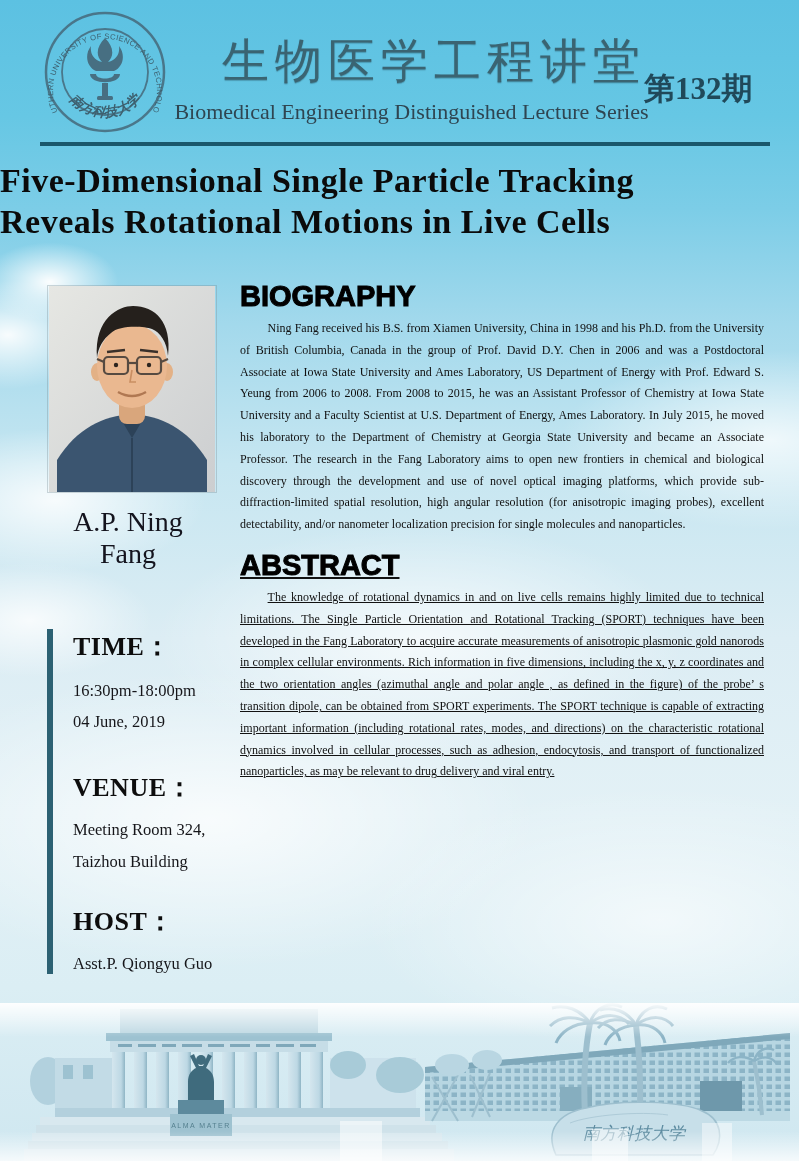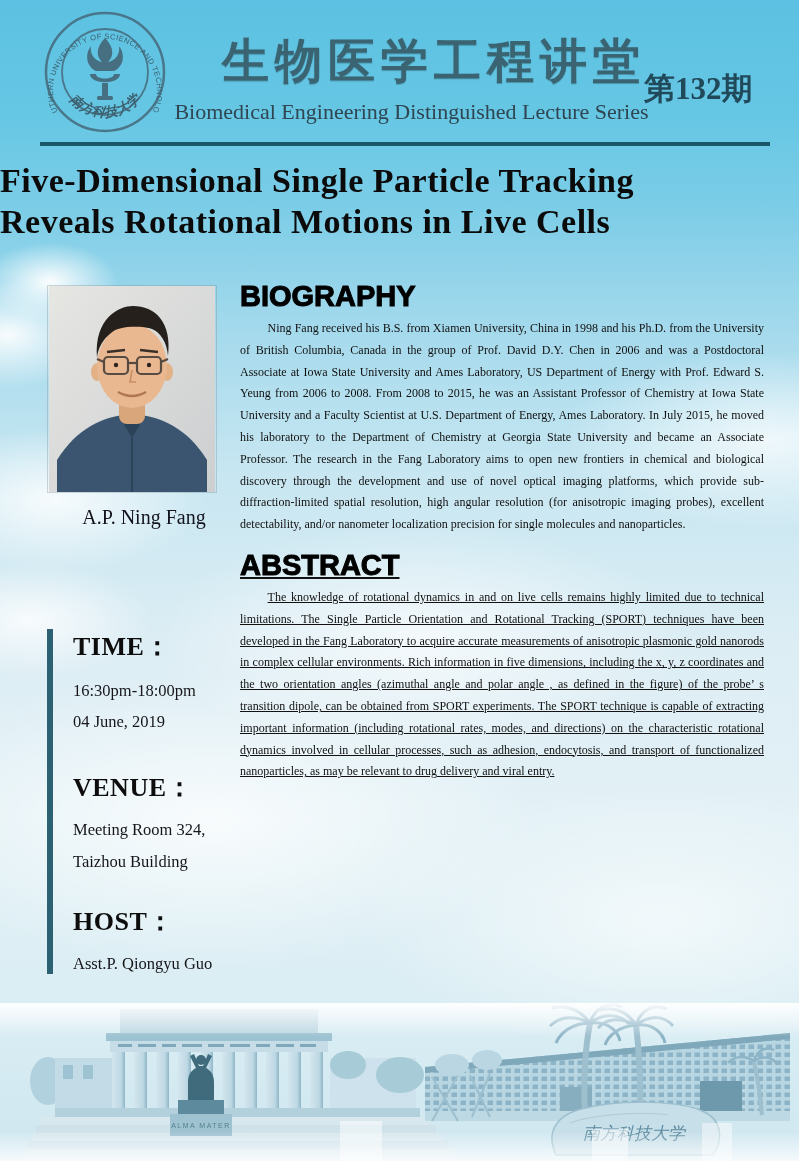--- a/index.html
+++ b/index.html
@@ -18,21 +18,21 @@
       radial-gradient(280px 120px at 770px 440px,rgba(255,255,255,.75), rgba(255,255,255,0) 75%),
       radial-gradient(340px 150px at 420px 640px,rgba(255,255,255,.7),  rgba(255,255,255,0) 78%),
       radial-gradient(420px 190px at 210px 820px,rgba(255,255,255,.75), rgba(255,255,255,0) 78%),
       radial-gradient(380px 170px at 660px 920px,rgba(255,255,255,.6),  rgba(255,255,255,0) 78%),
       linear-gradient(180deg,#5cc1e2 0%,#66c7e4 10%,#7ccde7 18%,#a3d9ec 28%,#c6e6f1 40%,#dcedf4 55%,#e3f1f6 70%,#dbeef4 85%,#cfe7f0 100%);
   }
   
   .logo{position:absolute;left:32px;top:10px;width:146px;height:128px;}
   .title-zh{
     position:absolute;left:222px;top:30px;width:380px;
-    font-size:47px;font-weight:bold;letter-spacing:6px;
+    font-size:47px;font-weight:normal;letter-spacing:6px;
     color:#3a6472;text-shadow:0 1px 1px rgba(20,50,60,.35);
     white-space:nowrap;
   }
   .issue{
     position:absolute;left:644px;top:68px;
     font-size:31px;font-weight:bold;color:#20495a;
     white-space:nowrap;
   }
   .subtitle-en{
     position:absolute;left:12px;top:99px;width:100%;
@@ -44,22 +44,22 @@
   }
   
   .lecture-title{
     position:absolute;left:0;top:160px;width:100%;
     text-align:left;font-weight:bold;font-size:34px;line-height:41px;
     color:#0b0b0b;letter-spacing:.5px;
   }
   
   .photo{position:absolute;left:48px;top:286px;width:168px;height:206px;box-shadow:0 0 0 1px rgba(120,140,150,.35);}
   .caption{
-    position:absolute;left:60px;top:506px;width:168px;
-    text-align:center;font-size:20px;color:#14141e;
+    position:absolute;left:44px;top:506px;width:168px;
+    text-align:center;font-size:28px;color:#14141e;
   }
   .info{
     position:absolute;left:47px;top:629px;width:196px;
     border-left:6px solid #2c6173;padding-left:20px;
   }
   .info-label{font-size:26px;font-weight:bold;color:#0d0d0d;letter-spacing:.5px;}
   .info-line{font-size:16.5px;color:#16161a;}
   .t1{margin-top:17px;} .t2{margin-top:11px;}
   .lbl-venue{margin-top:38px;} .v1{margin-top:15px;} .v2{margin-top:12px;}
   .lbl-host{margin-top:32px;} .h1{margin-top:15px;}

